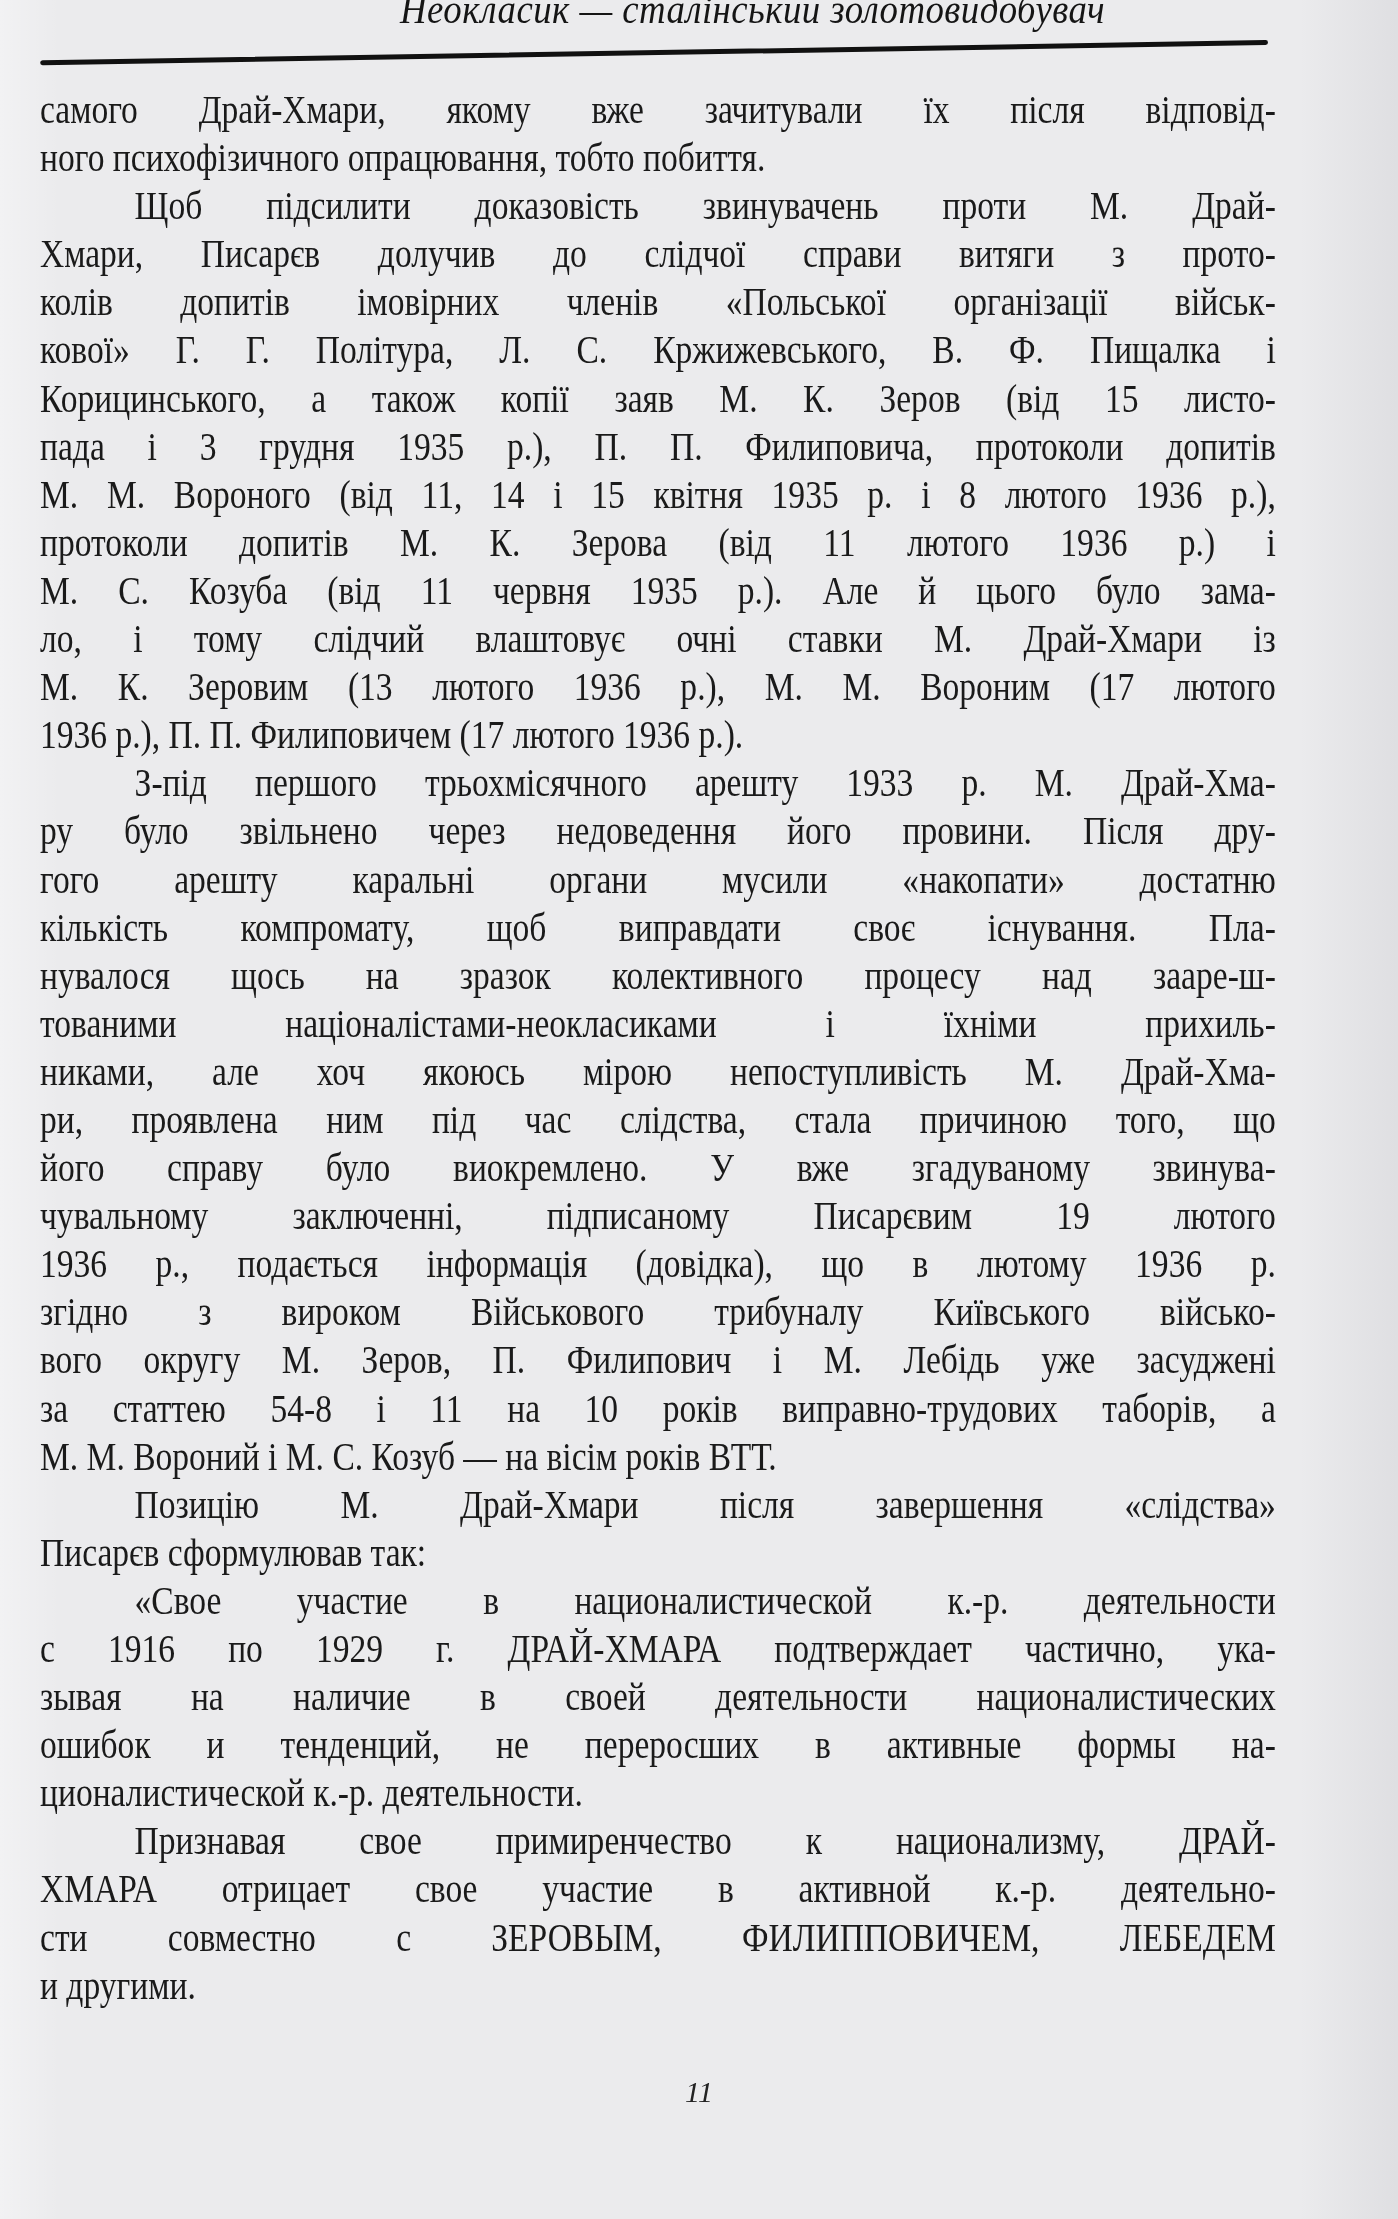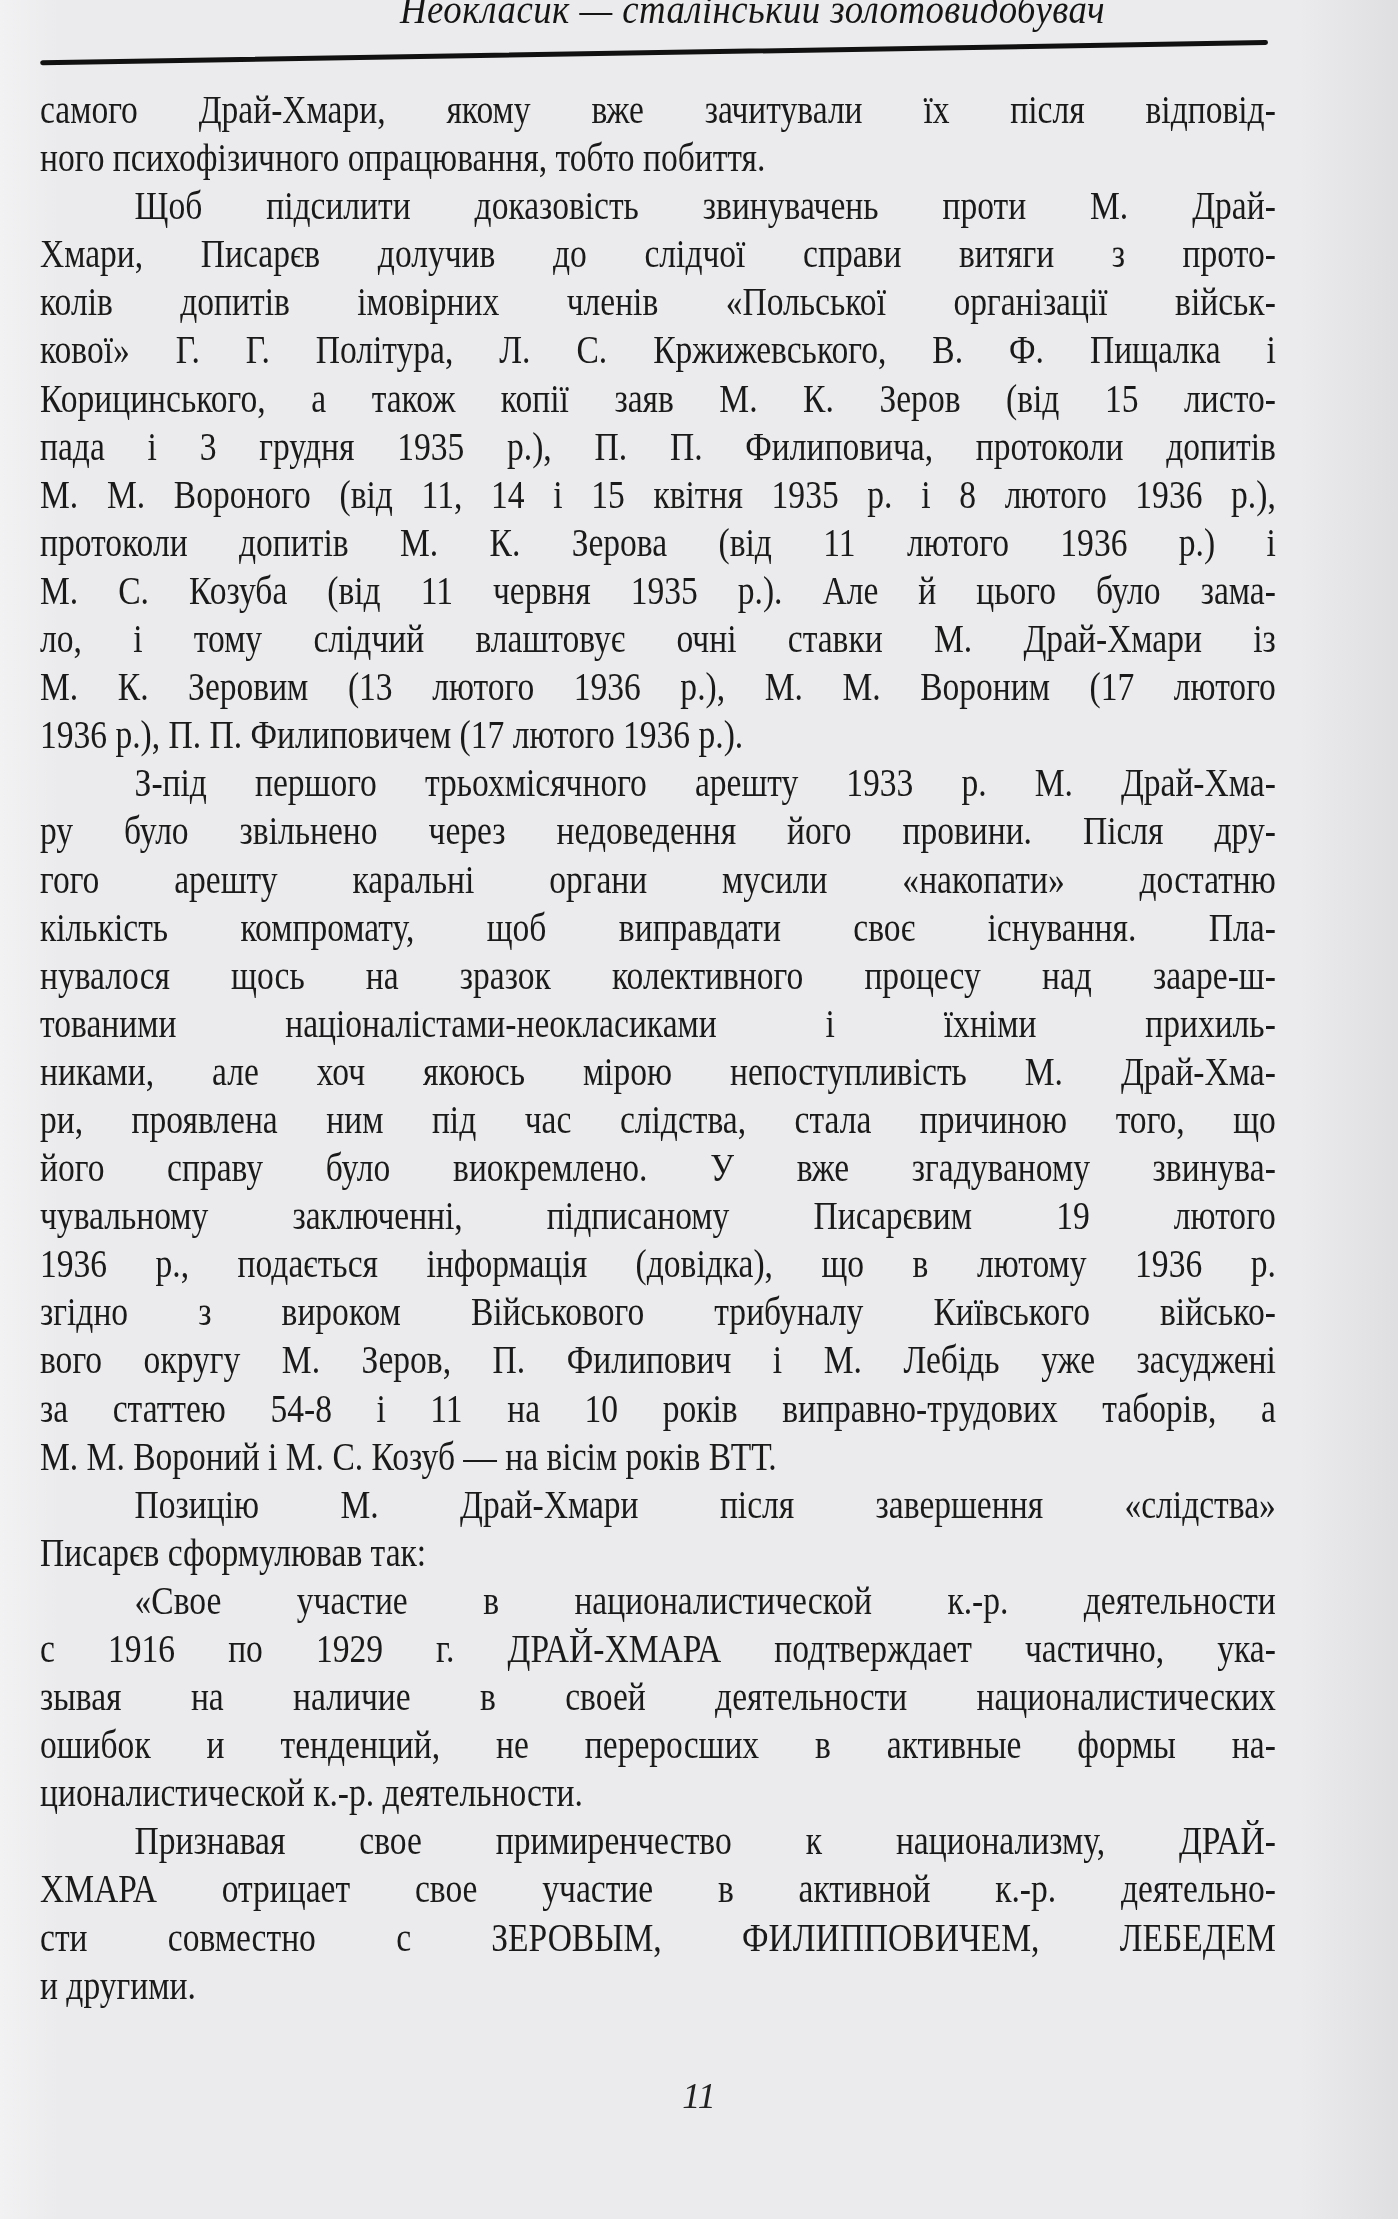--- a/index.html
+++ b/index.html
@@ -30,21 +30,21 @@
   .line {
     display:block; height:48.1px; white-space:nowrap;
     text-align:justify; text-align-last:justify;
     transform:scaleX(0.86); transform-origin:left center;
     width:1437px;
   }
   .line.last { text-align-last:left; }
   .line.indent { padding-left:110px; box-sizing:border-box; }
   .page-number {
     position:absolute; left:0; width:1398px; top:2075px;
-    text-align:center; font-style:italic; font-size:36px; color:#222;
+    text-align:center; font-style:italic; font-size:30px; color:#222;
   }
 </style>
 </head>
 <body>
 
 <div class="running-head">Неокласик — сталінський золотовидобувач</div>
 <div class="head-rule"></div>
 
 <div class="body-text" id="body">
     <span class="line">самого Драй-Хмари, якому вже зачитували їх після відповід-</span>

